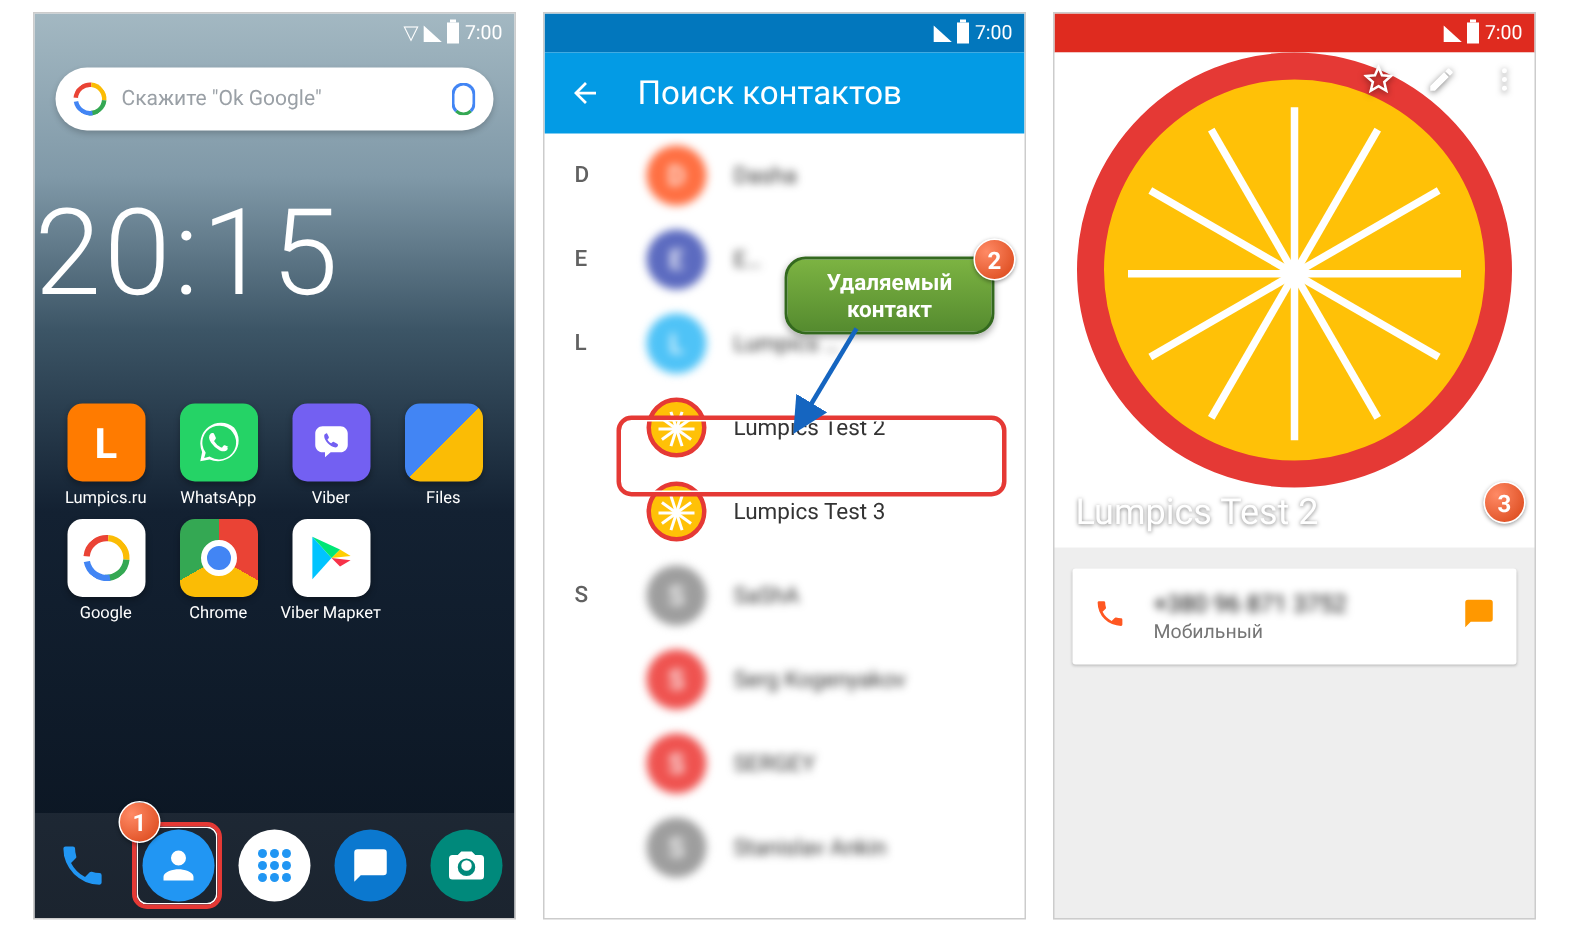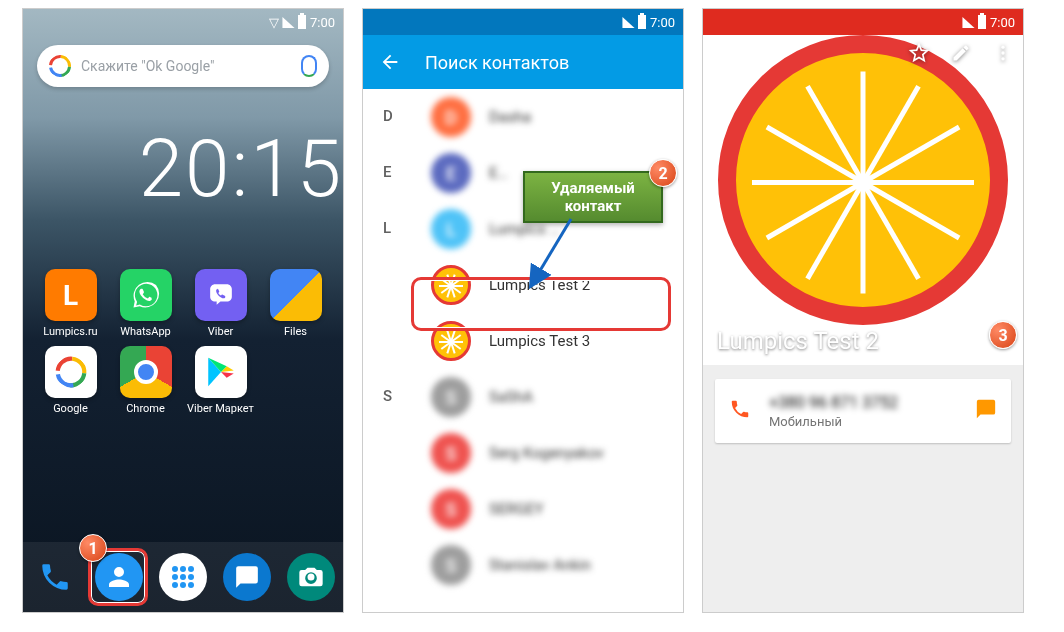--- a/index.html
+++ b/index.html
@@ -53,21 +53,21 @@
   }
   .g-logo { width:22px;height:22px;position:relative; }
   .g-logo span{position:absolute;inset:0;border:3px solid;border-radius:50%;}
   .g-logo .r{border-color:#ea4335 transparent transparent transparent;transform:rotate(-40deg);}
   .g-logo .y{border-color:#fbbc05 transparent transparent transparent;transform:rotate(50deg);}
   .g-logo .gr{border-color:#34a853 transparent transparent transparent;transform:rotate(140deg);}
   .g-logo .b{border-color:#4285f4 transparent transparent transparent;transform:rotate(215deg);}
   .search-text { flex:1;color:#9aa0a6;font-size:14px; }
   .mic { width:16px;height:22px;position:relative;border-radius:8px;border:2px solid #4285f4;border-bottom:2px solid #34a853;}
   .clock {
-    color:#fff;text-align:right;margin-top:42px;
+    color:#fff;text-align:left;margin-top:42px;
     font-weight:300;
   }
   .clock .time{font-size:80px;letter-spacing:2px;line-height:1;}
   .clock .date{font-size:15px;margin-top:6px;text-transform:uppercase;letter-spacing:1px;}
   .apps {
     display:grid;
     grid-template-columns:repeat(4,1fr);
     gap:8px 0;
     padding:0 10px;
     margin-top:60px;
@@ -115,21 +115,21 @@
     color:#fff;display:flex;align-items:center;justify-content:center;
     font-weight:bold;font-size:16px;border:1px solid #fff;
     box-shadow:0 1px 3px rgba(0,0,0,.4);
   }
   
   .list .status{background:#0277bd;color:#fff;}
   .list .topbar{
     height:54px;background:#039be5;display:flex;align-items:center;padding:0 16px;gap:24px;color:#fff;
   }
   .list .topbar svg{width:22px;height:22px;fill:#fff;}
-  .list .topbar .stxt{font-size:18px;}
+  .list .topbar .stxt{font-size:22px;}
   .contacts-scroll{height:calc(100% - 80px);overflow:hidden;}
   .section{display:flex;align-items:flex-start;}
   .letter{width:54px;color:#616161;font-size:15px;font-weight:500;padding:18px 0 0 20px;}
   .items{flex:1;}
   .citem{
     height:56px;display:flex;align-items:center;gap:18px;padding:0 14px;
     filter:blur(3px);
   }
   .citem.sharp{filter:none;}
   .avatar{width:40px;height:40px;border-radius:50%;display:flex;align-items:center;justify-content:center;color:#fff;font-weight:500;font-size:18px;}
@@ -141,21 +141,21 @@
   .lemon .seg{position:absolute;inset:4px;}
   .lemon .seg span{
     position:absolute;left:50%;top:50%;width:45%;height:2px;background:#fff;
     transform-origin:left center;
   }
   .lemon-big{width:290px;height:290px;border-width:18px;margin:0 auto;}
   .lemon-big .seg span{height:5px;}
   .callout {
     position:absolute;
     background:linear-gradient(#7cb342,#558b2f);
-    border:2px solid #33691e;border-radius:0;
+    border:2px solid #33691e;border-radius:14px;
     color:#fff;font-weight:bold;font-size:15px;text-align:center;
     padding:6px 4px;box-shadow:0 2px 5px rgba(0,0,0,.3);
   }
   
   .detail{background:#eeeeee;}
   .detail .status{background:#df2b1f;color:#fff;}
   .hero{
     height:330px;background:#fff;position:relative;
     display:flex;flex-direction:column;align-items:center;
   }

